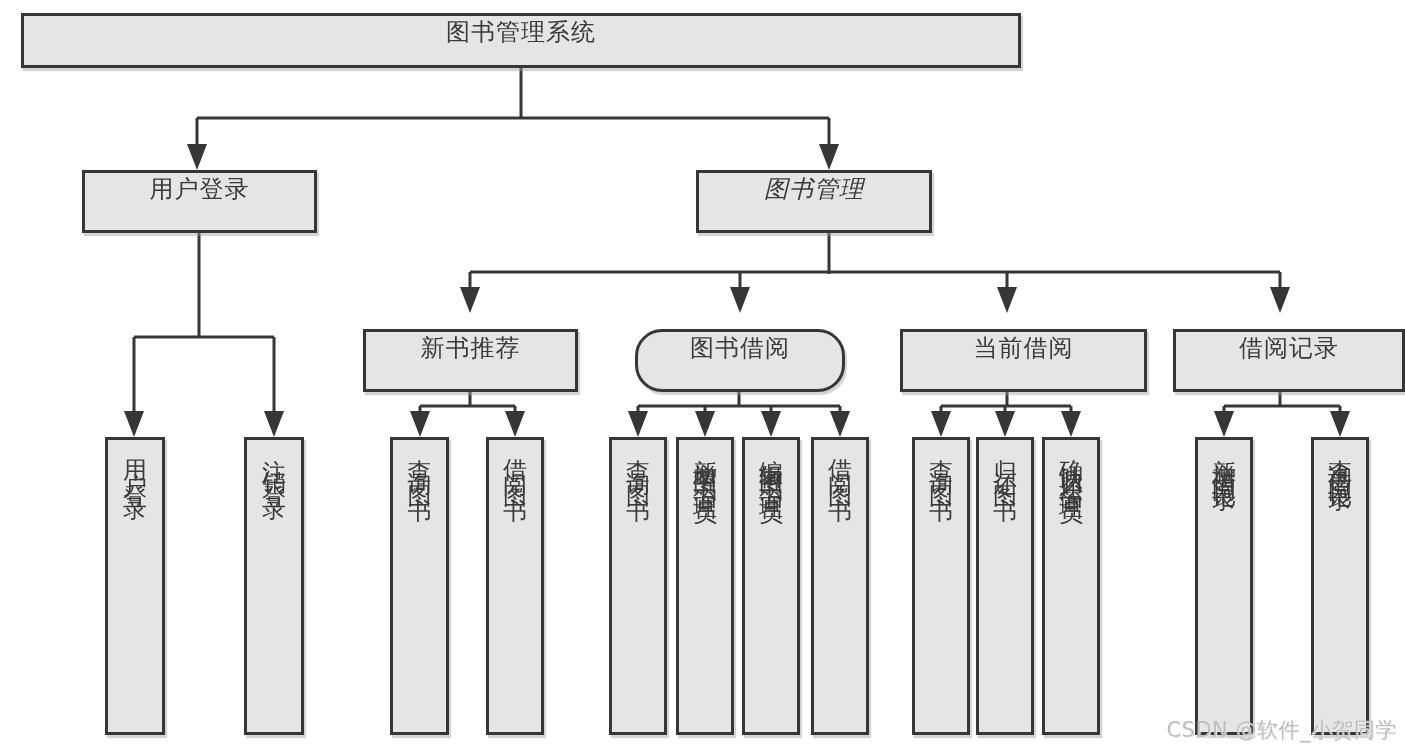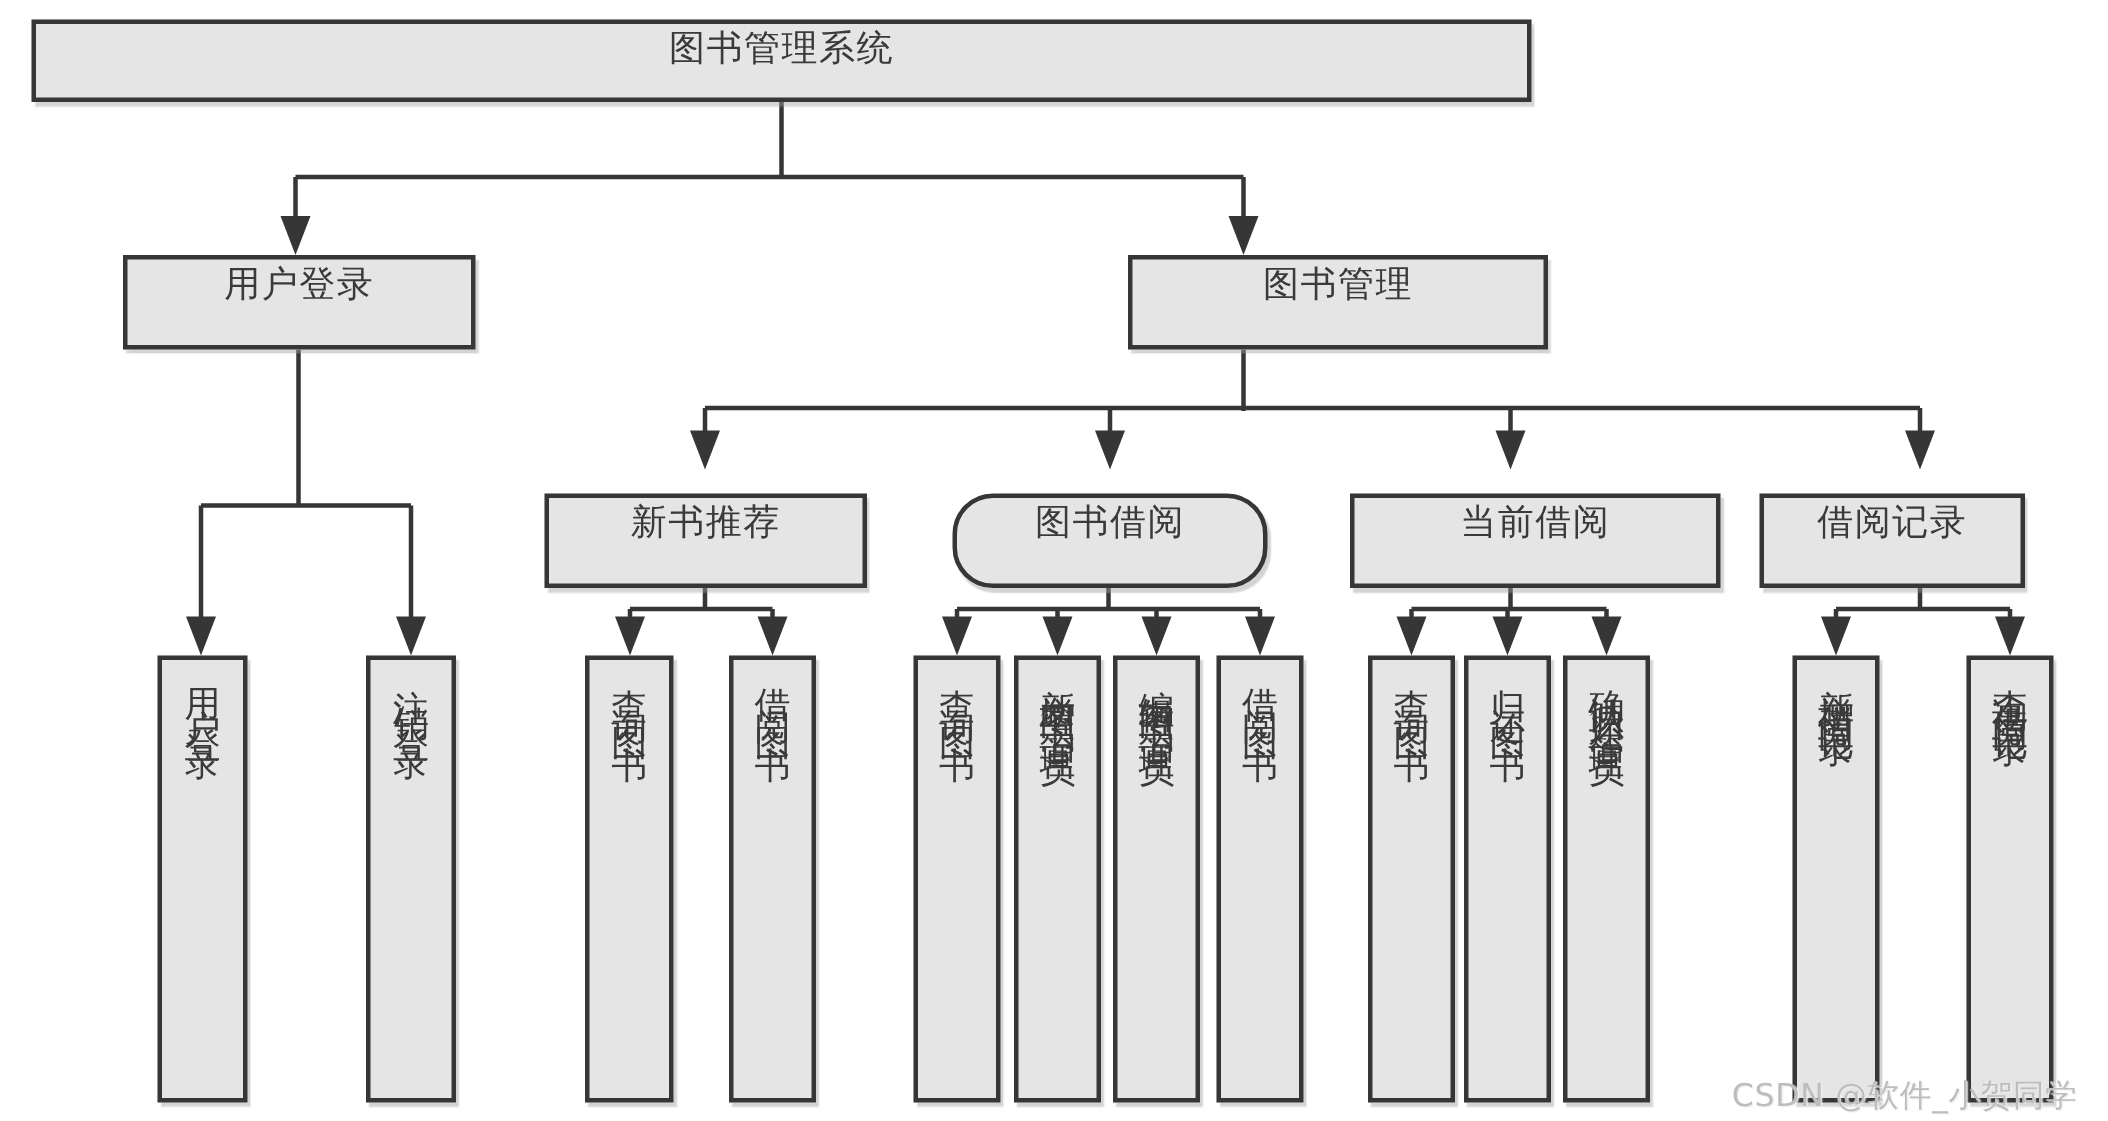--- a/index.html
+++ b/index.html
@@ -43,21 +43,21 @@
   }
   .v-label.tight { letter-spacing: 6px; }
   
   .lvl1 { left: 21px;  top: 13px;  width: 1000px; height: 55px; }
   .lvl2 { top: 170px; height: 63px; }
   .lvl3 { top: 329px; height: 63px; }
   .leaf { top: 437px; height: 298px; }
   #watermark {
     position: absolute;
     top: 716px;
-    right: 20px;
+    right: 8px;
     font-size: 21px;
     color: #bdbdbd;
     letter-spacing: 0.5px;
     text-shadow: 1px 1px 1px #efefef;
     white-space: nowrap;
   }
 </style>
 </head>
 <body>
 
@@ -87,34 +87,34 @@
     <path fill="#363636" stroke="none" d="M1214 411 L1234 411 L1224 437 Z M1330 411 L1350 411 L1340 437 Z"></path>
   </svg>
 
   <div class="node lvl1">
     <span class="h-label">图书管理系统</span>
   </div>
 
   <div class="node lvl2" style="left:82px; width:235px;">
     <span class="h-label">用户登录</span>
   </div>
-  <div class="node lvl2" style="left:752px; width:280px;">
+  <div class="node lvl2" style="left:696px; width:236px;font-style:italic;">
     <span class="h-label">图书管理</span>
   </div>
 
   <div class="node lvl3" style="left:363px; width:215px;">
     <span class="h-label">新书推荐</span>
   </div>
   <div class="node lvl3" style="left:635px; width:210px;border-radius:27px;">
     <span class="h-label">图书借阅</span>
   </div>
   <div class="node lvl3" style="left:900px; width:247px;">
     <span class="h-label">当前借阅</span>
   </div>
-  <div class="node lvl3" style="left:1173px; width:177px;">
+  <div class="node lvl3" style="left:1173px; width:232px;">
     <span class="h-label">借阅记录</span>
   </div>
 
   <div class="node leaf" style="left:105px; width:60px;">
     <span class="v-label">用户登录</span>
   </div>
   <div class="node leaf" style="left:244px; width:60px;">
     <span class="v-label">注销登录</span>
   </div>
 

